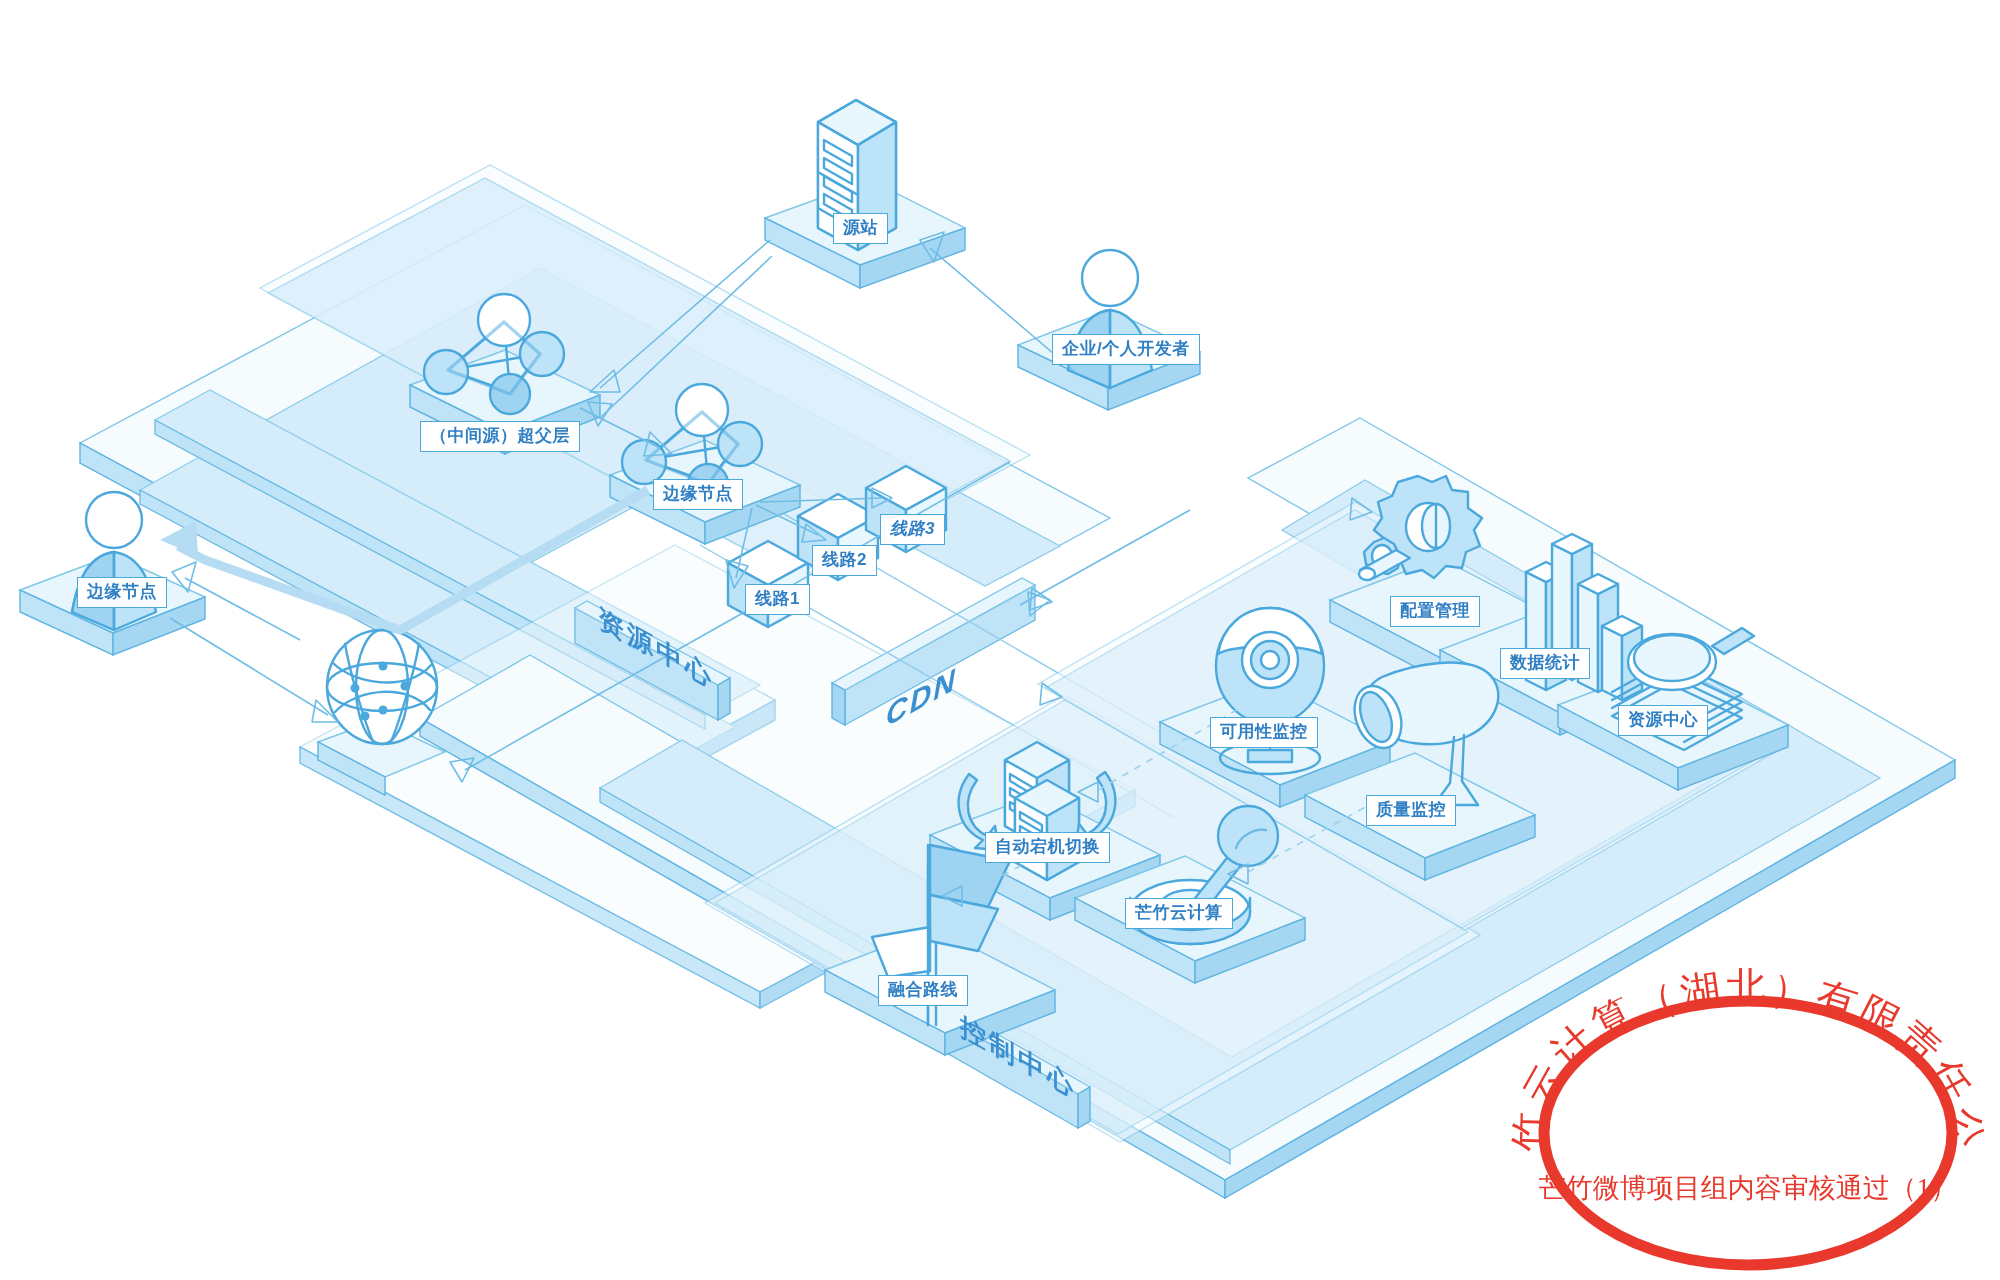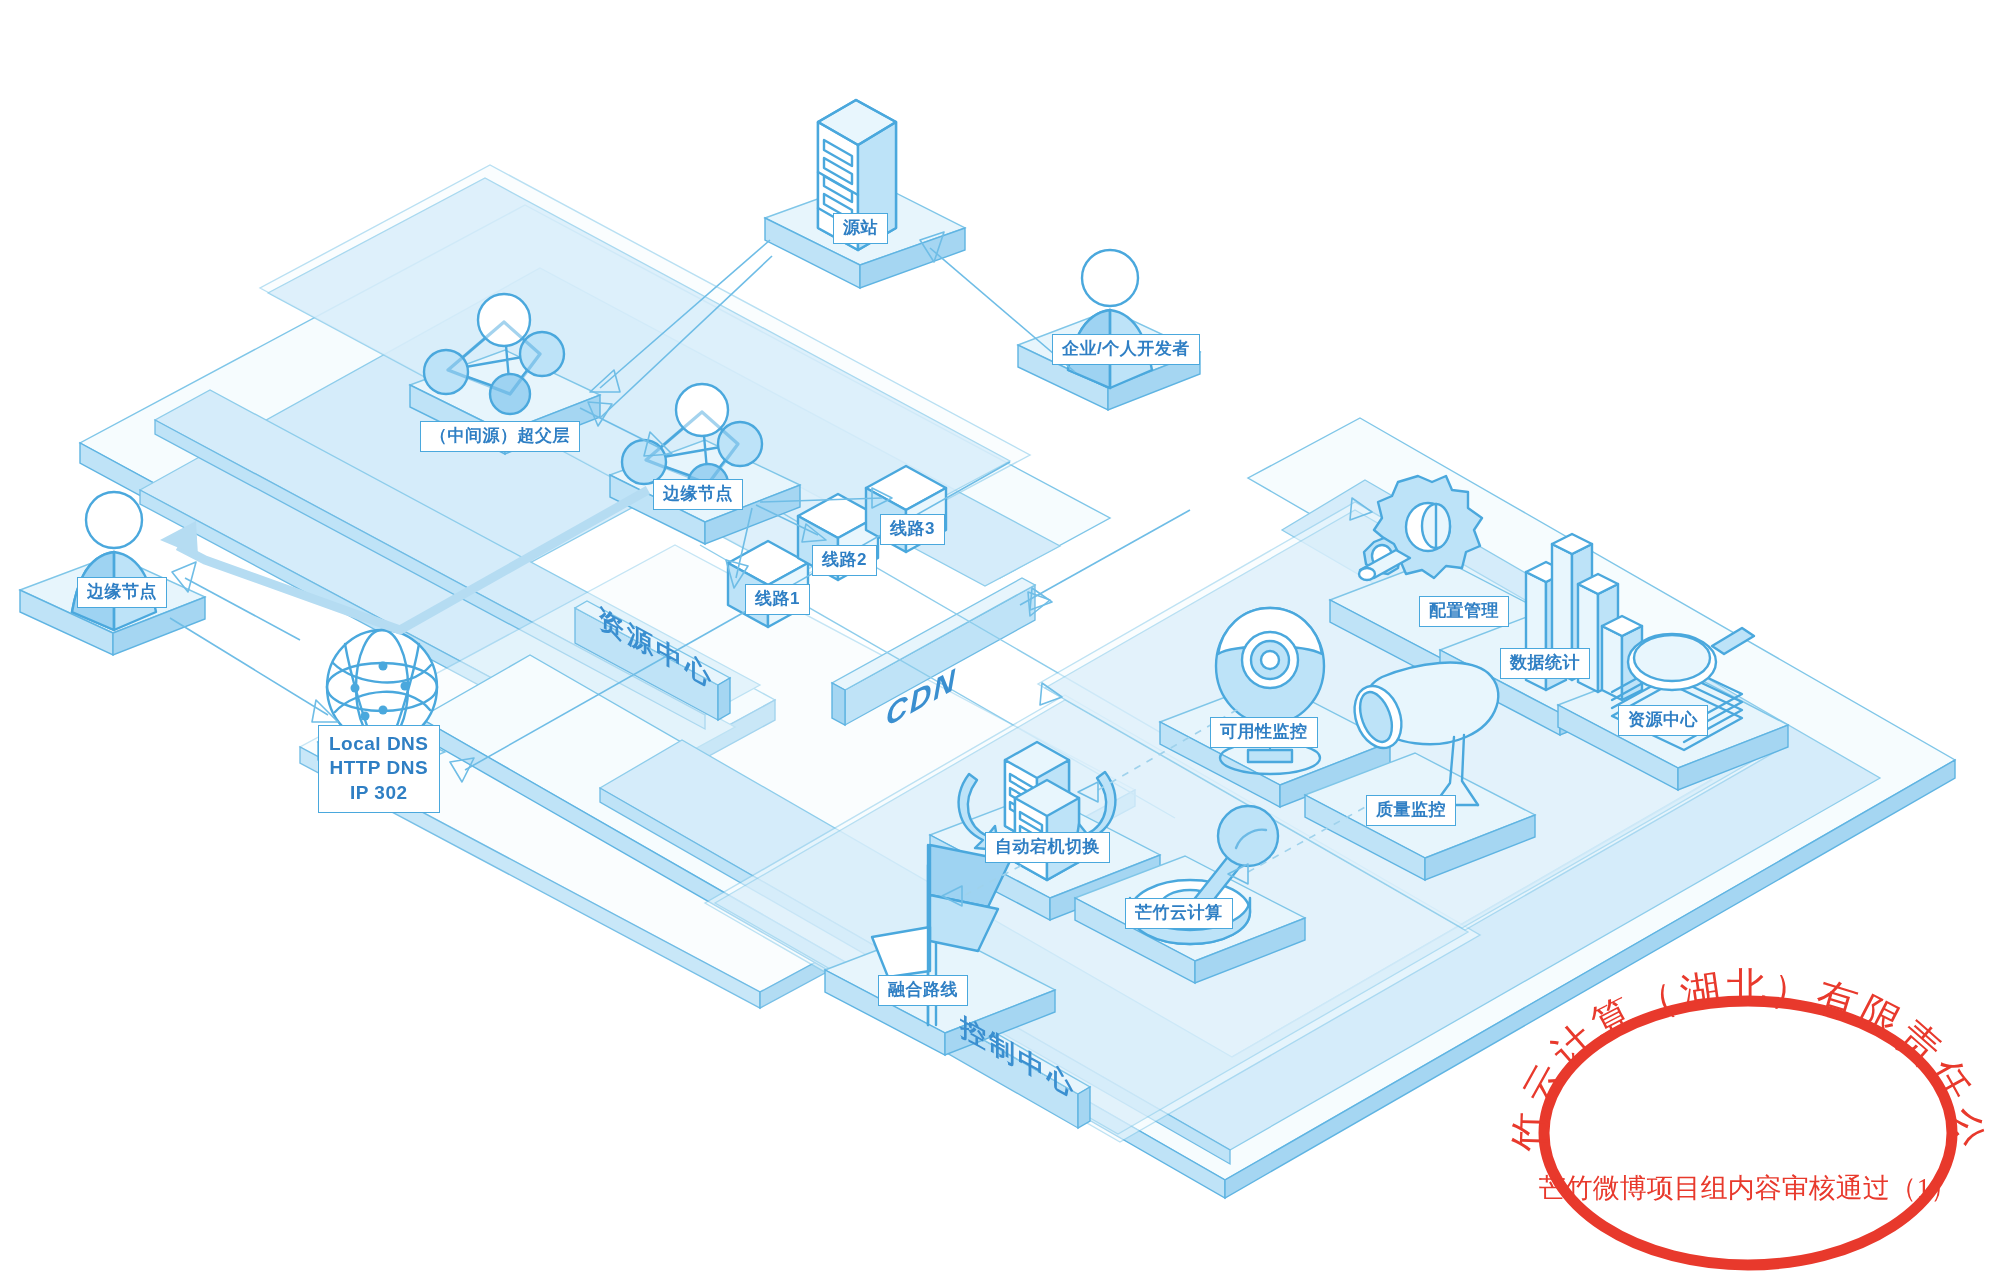--- a/index.html
+++ b/index.html
@@ -515,31 +515,26 @@
   <div class="lbl" style="left:1052px;top:334px;">企业/个人开发者</div>
 
   <div class="lbl" style="left:420px;top:389px;margin-top:32px;">（中间源）超父层</div>
 
   <div class="lbl" style="left:653px;top:479px;">边缘节点</div>
 
   <div class="lbl" style="left:745px;top:584px;">线路1</div>
 
   <div class="lbl" style="left:812px;top:545px;">线路2</div>
 
-  <div class="lbl" style="left:880px;top:514px;">线路3</div>
+  <div class="lbl" style="left:880px;top:514px;font-style:italic;">线路3</div>
 
   <div class="lbl" style="left:77px;top:577px;">边缘节点</div>
 
-  <div class="lbl multi" style="left:318px;top:725px;">
-    <div>Local DNS</div>
-    <div>HTTP DNS</div>
-    <div>IP 302</div>
-  </div>
-
-  <div class="lbl" style="left:1390px;top:596px;margin-left:29px;">配置管理</div>
+
+  <div class="lbl" style="left:1390px;top:596px;">配置管理</div>
 
   <div class="lbl" style="left:1500px;top:648px;">数据统计</div>
 
   <div class="lbl" style="left:1618px;top:705px;">资源中心</div>
 
   <div class="lbl" style="left:1210px;top:717px;">可用性监控</div>
 
   <div class="lbl" style="left:1366px;top:795px;">质量监控</div>
 
   <div class="lbl" style="left:985px;top:832px;">自动宕机切换</div>

